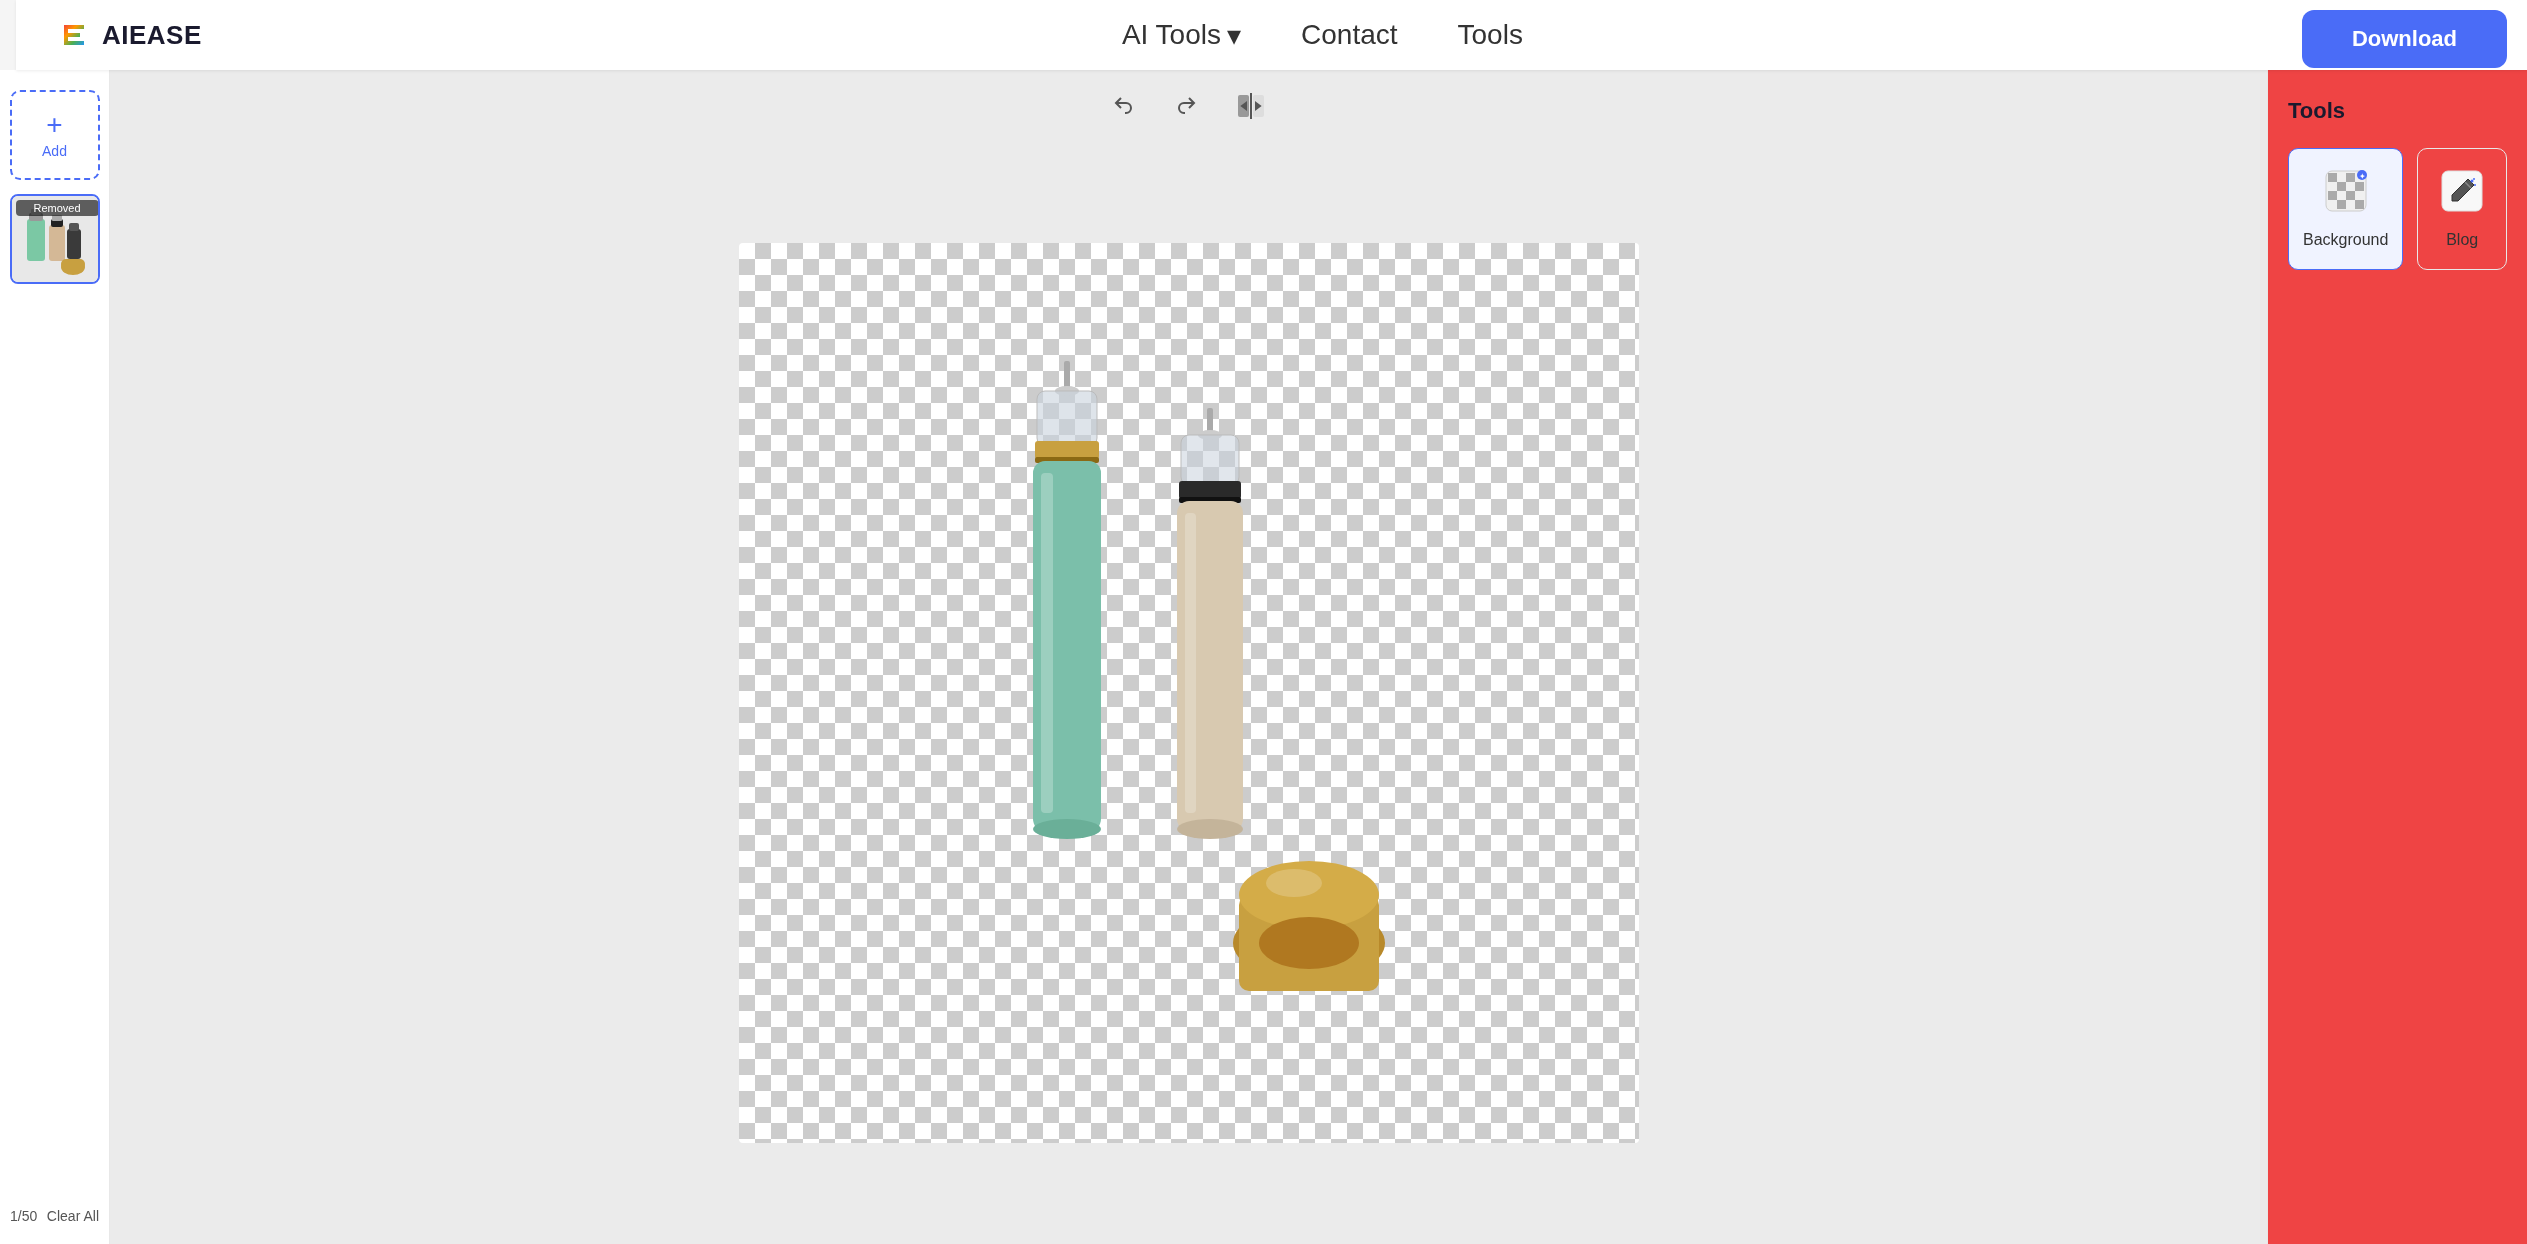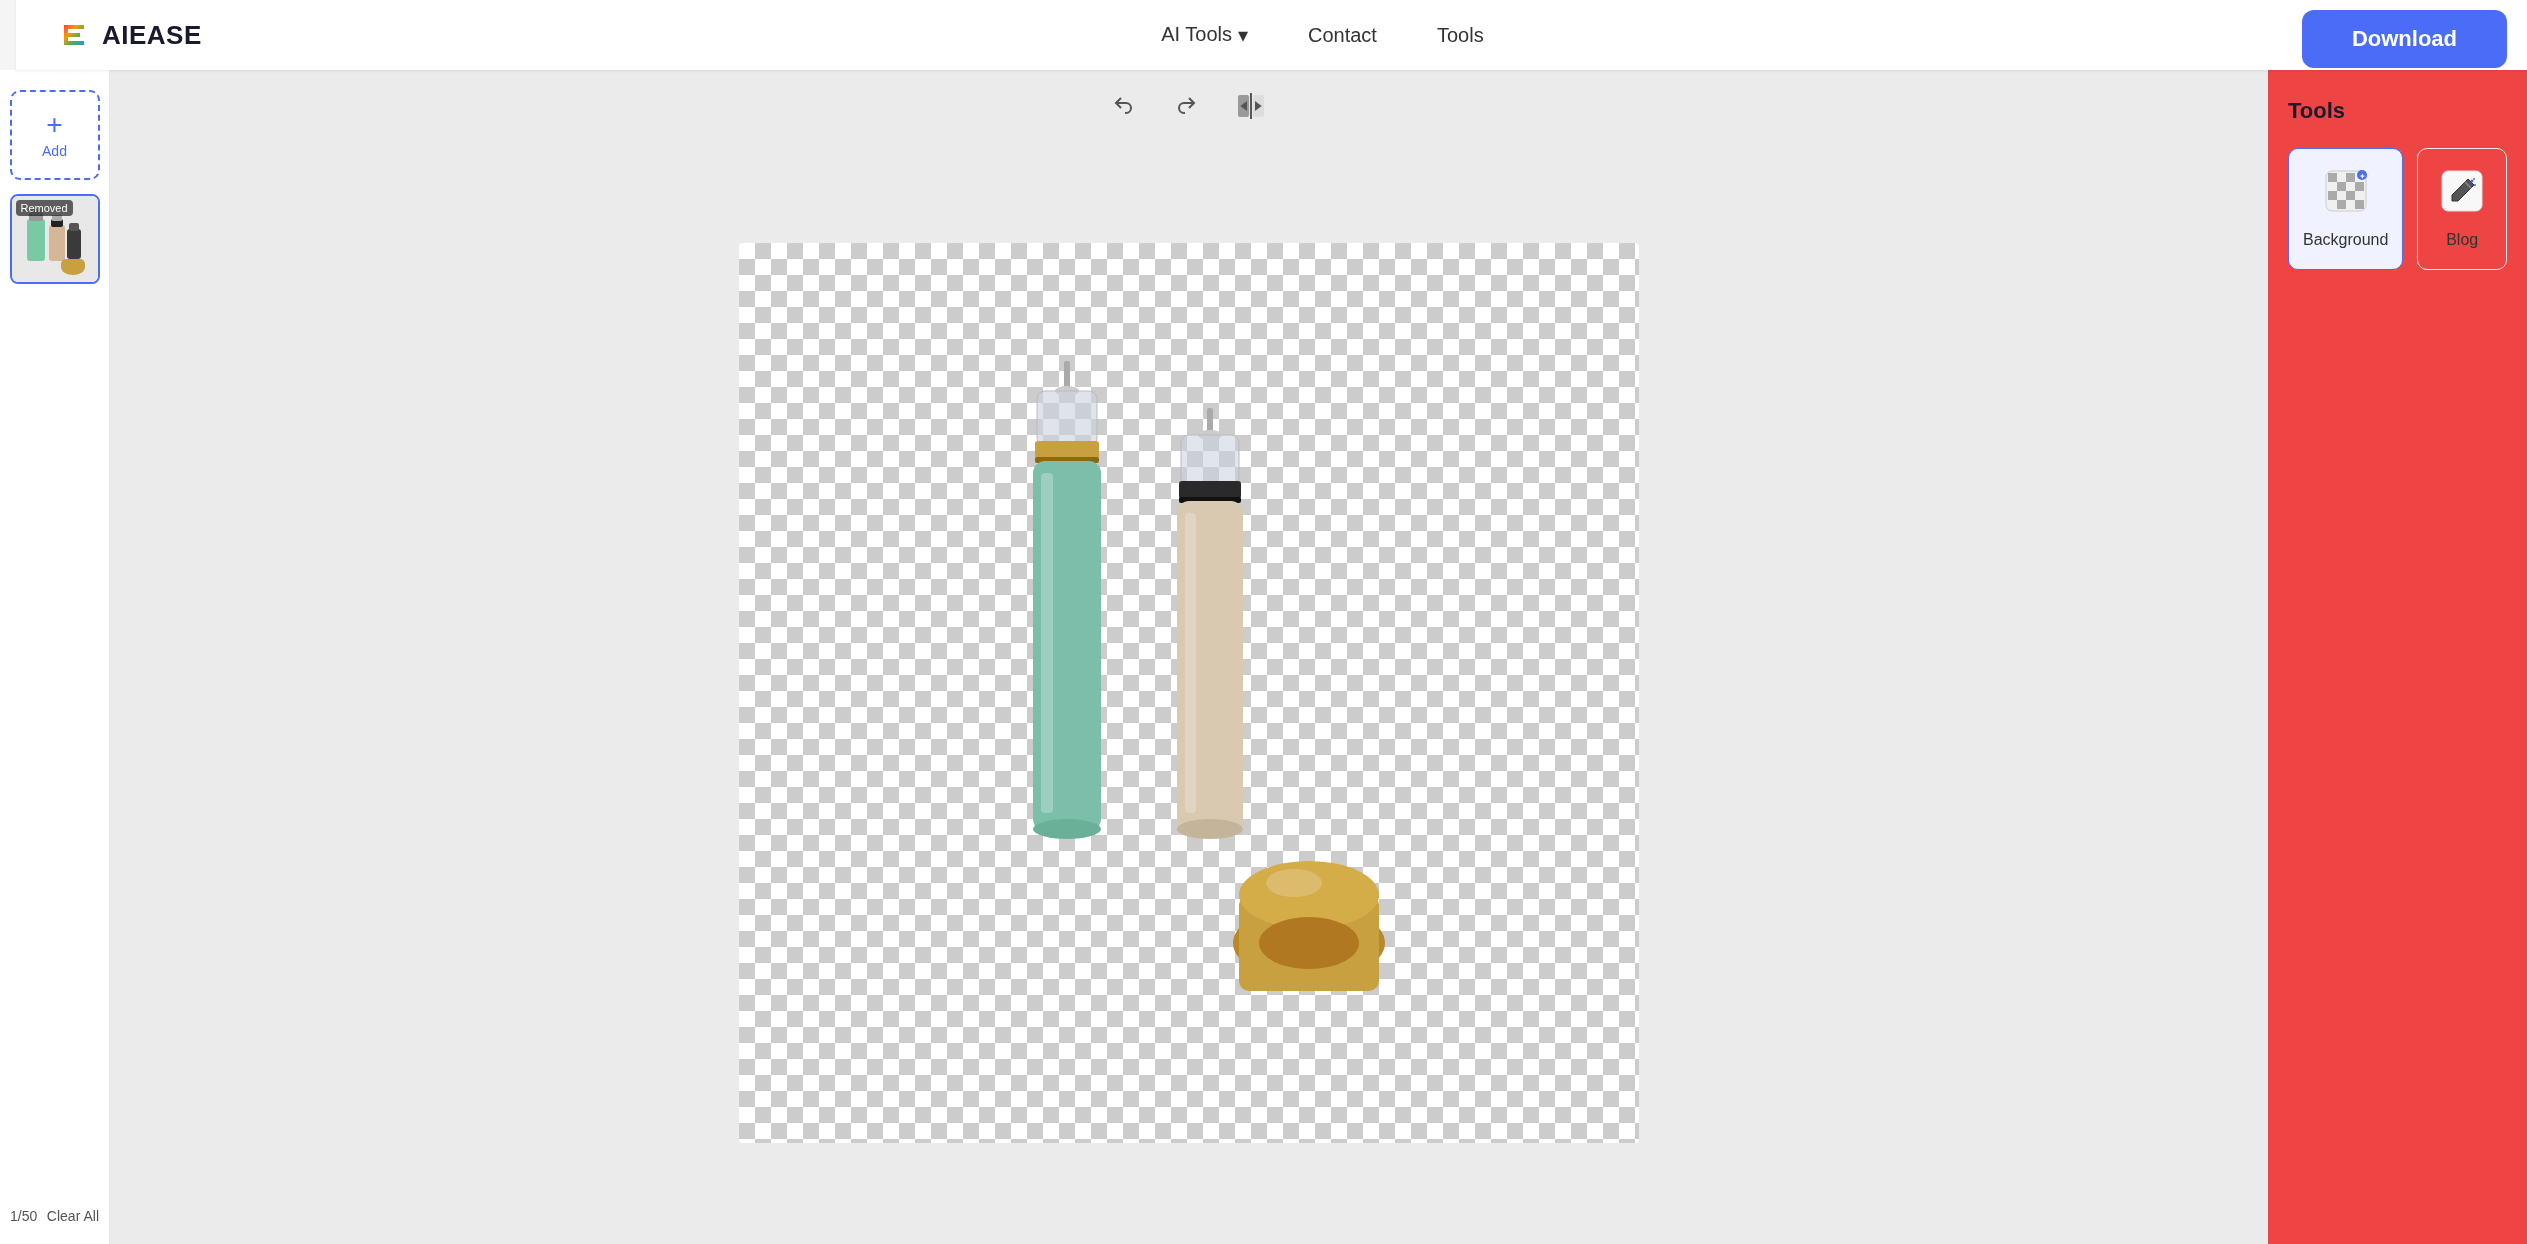--- a/index.html
+++ b/index.html
@@ -8,21 +8,21 @@
     
     .header {
       position: fixed; top: 0; left: 16px; right: 0; height: 70px;
       background: #fff; display: flex; align-items: center;
       justify-content: space-between; padding: 0 40px;
       box-shadow: 0 1px 3px rgba(0,0,0,0.08); z-index: 100;
     }
     .logo { display: flex; align-items: center; gap: 10px; }
     .logo-text { font-size: 26px; font-weight: 700; color: #1a1a2e; letter-spacing: 0.5px; }
     .nav { display: flex; align-items: center; gap: 60px; }
-    .nav-item { font-size: 20px; color: #333; cursor: pointer; display: flex; gap: 6px; }
+    .nav-item { font-size: 28px; color: #333; cursor: pointer; display: flex; gap: 6px; }
     .user-avatar {
       width: 44px; height: 44px; border-radius: 50%;
       background: #607d8b; color: #fff; font-size: 18px;
       display: flex; align-items: center; justify-content: center;
       cursor: pointer;
     }
 
     
     .layout { display: flex; padding-top: 70px; height: 1244px; }
 
@@ -45,21 +45,21 @@
     .add-plus { font-size: 28px; line-height: 1; }
 
     .thumb-item {
       width: 90px; height: 90px; border-radius: 8px;
       overflow: hidden; position: relative; cursor: pointer;
       border: 2px solid #4a6cf7; background: #fff;
     }
     .thumb-badge {
       position: absolute; top: 4px; left: 4px;
       background: rgba(0,0,0,0.6); color: #fff;
-      font-size: 11px; padding: 2px 5px; border-radius: 4px;
+      font-size: 11px; padding: 2px 18px; border-radius: 4px;
     }
     .thumb-img-container {
       width: 100%; height: 100%;
       display: flex; align-items: center; justify-content: center;
       background: #e8e8e8;
     }
 
     .sidebar-counter {
       position: absolute; bottom: 20px; left: 0; right: 0;
       display: flex; justify-content: space-between; padding: 0 10px;

